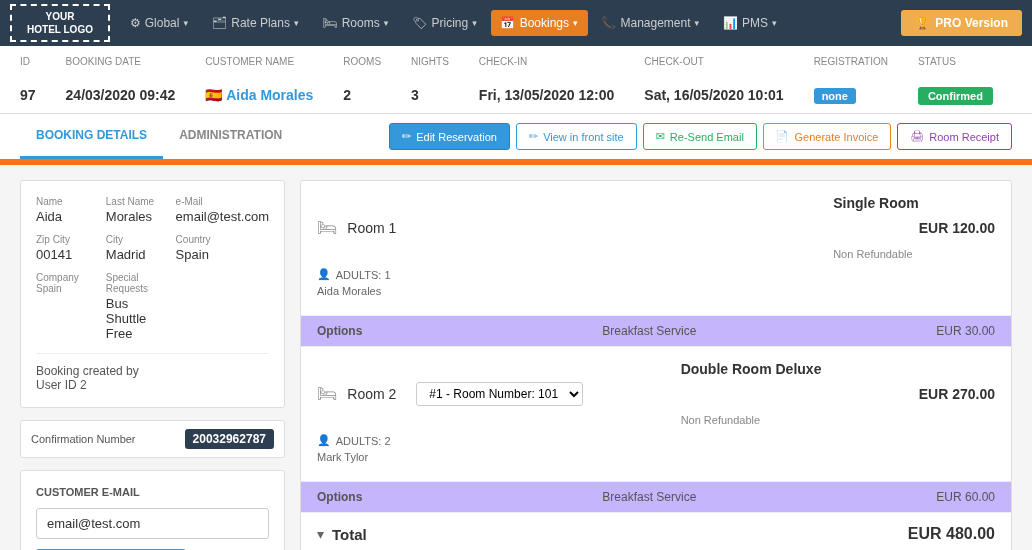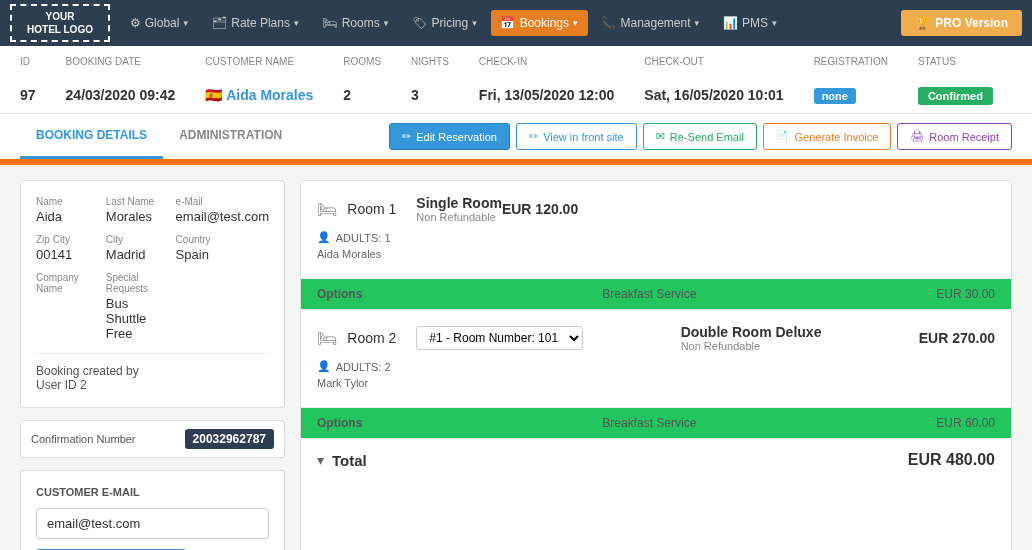--- a/index.html
+++ b/index.html
@@ -275,41 +275,42 @@
       cursor: pointer;
     }
     .room-type-name {
       font-size: 14px;
       font-weight: bold;
       color: #333;
     }
     .room-type-sub {
       font-size: 11px;
       color: #888;
+      margin-top: 37px;
     }
     .room-price {
       font-size: 14px;
       font-weight: bold;
       color: #333;
     }
     .room-meta {
       font-size: 11px;
       color: #666;
       margin-bottom: 4px;
       display: flex;
       align-items: center;
       gap: 5px;
     }
     .options-row {
       display: flex;
       align-items: flex-start;
       justify-content: space-between;
       padding: 8px 16px;
       border-bottom: 1px solid #eee;
-      background: #22c55e;
+      background: #c4b5fd;
     }
     .options-label { font-size: 12px; color: #555; font-weight: bold; }
     .options-name { font-size: 12px; color: #555; }
     .options-price { font-size: 12px; color: #555; }
 
     .total-row {
       display: flex;
       align-items: center;
       justify-content: space-between;
       padding: 12px 16px;
@@ -473,21 +474,21 @@
         </div>
         <div class="info-item">
           <label>City</label>
           <div class="val">Madrid</div>
         </div>
         <div class="info-item">
           <label>Country</label>
           <div class="val">Spain</div>
         </div>
         <div class="info-item">
-          <label>Company Name</label>
+          <label>Company Spain</label>
           <div class="val"></div>
         </div>
         <div class="info-item">
           <label>Special Requests</label>
           <div class="val">Bus Shuttle Free</div>
         </div>
       </div>
       <div class="booking-note">
         <span>Booking created by</span><br>
         <span>User ID 2</span>
@@ -510,21 +511,21 @@
   </div>
 
   <div class="right-panel">
 
     <div class="room-section">
       <div class="room-header">
         <div class="room-title-area">
           <span class="room-icon">🛏</span>
           <span class="room-title">Room 1</span>
         </div>
-        <div style="display:flex; align-items:center; justify-content:flex-start; flex:1; margin-left:20px;">
+        <div style="display:flex; align-items:center; justify-content:flex-end; flex:1; margin-left:20px;">
           <div>
             <div class="room-type-name">Single Room</div>
             <div class="room-type-sub">Non Refundable</div>
           </div>
           <div class="room-price">EUR 120.00</div>
         </div>
       </div>
       <div class="room-meta">
         <span>👤</span>
         <span>ADULTS: 1</span>

